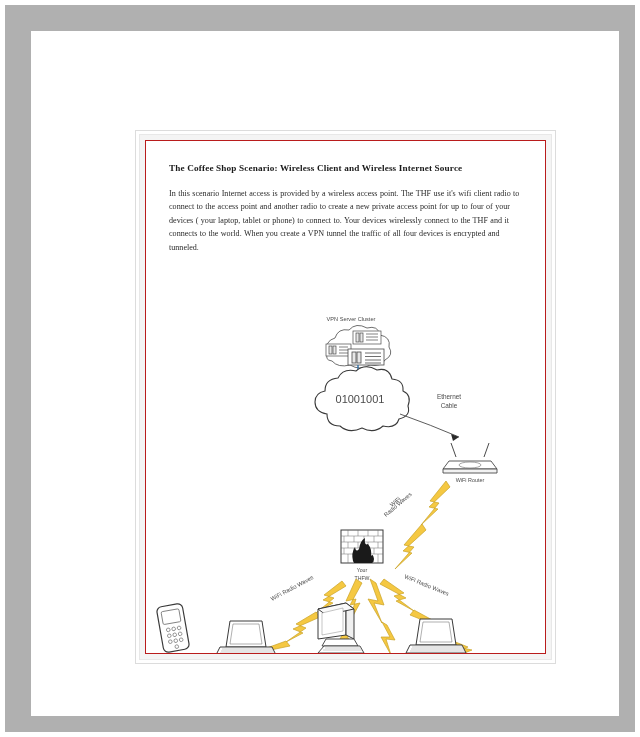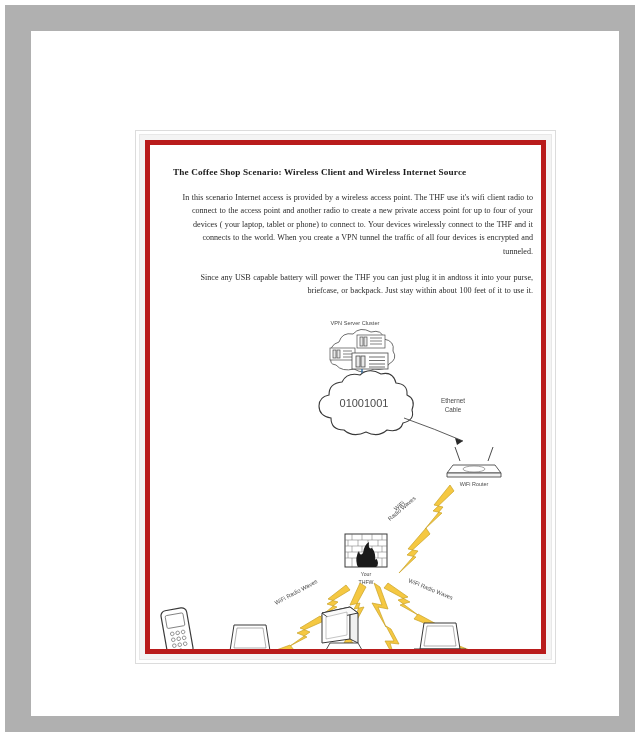--- a/index.html
+++ b/index.html
@@ -61,21 +61,21 @@
     border: 1px solid #e8e8e8;
     background: #f4f4f4;
     box-sizing: border-box;
   }
   #doc-frame-inner {
     position: absolute;
     left: 5px;
     top: 5px;
     right: 5px;
     bottom: 5px;
-    border: 5px solid #b91c1c;
+    border: 1px solid #b91c1c;
     background: #ffffff;
     box-sizing: border-box;
     overflow: hidden;
   }
 
   
   #content {
     position: absolute;
     left: 23px;
     top: 22px;
@@ -89,21 +89,21 @@
     letter-spacing: 0.15px;
     margin: 0 0 14px 0;
     white-space: nowrap;
   }
   .para {
     font-family: "Liberation Serif", serif;
     font-size: 8.1px;
     line-height: 13.4px;
     color: #2a2a2a;
     margin: 0 0 13px 0;
-    text-align: right;
+    text-align: left;
     word-spacing: 0.4px;
   }
 
   
   #diagram {
     position: absolute;
     left: 0px;
     top: 172px;
     width: 409px;
     height: 350px;
@@ -124,21 +124,20 @@
   <div id="gray-mat">
     <div id="paper">
 
       <div id="doc-frame-outer">
         <div id="doc-frame-mid">
           <div id="doc-frame-inner">
 
             <div id="content">
               <div id="doc-heading">The Coffee Shop Scenario:   Wireless Client and Wireless Internet Source</div>
               <p class="para">In this scenario Internet access is provided by a wireless access point.  The THF use it's wifi client radio to connect to the access point and another radio to create a new private access point for up to four of your devices ( your laptop, tablet or phone) to connect to.  Your devices wirelessly connect to the THF and it connects to the world.  When you create a VPN tunnel the traffic of all four devices is encrypted and tunneled.</p>
-              <p class="para">Since any USB capable battery will power the THF  you can just plug it in andtoss it into your purse,  briefcase, or backpack.  Just stay within about 100 feet of it to use it.</p>
             </div>
 
             <div id="diagram">
               <svg width="409" height="350" viewBox="0 0 409 350" xmlns="http://www.w3.org/2000/svg">
 
                 <text x="205" y="8" class="dlabel" font-size="5.6" text-anchor="middle">VPN Server Cluster</text>
 
                 <g>
 
                   <path d="M182 40 Q178 28 189 25 Q192 15 203 17 Q210 9 221 15 Q232 12 234 22

